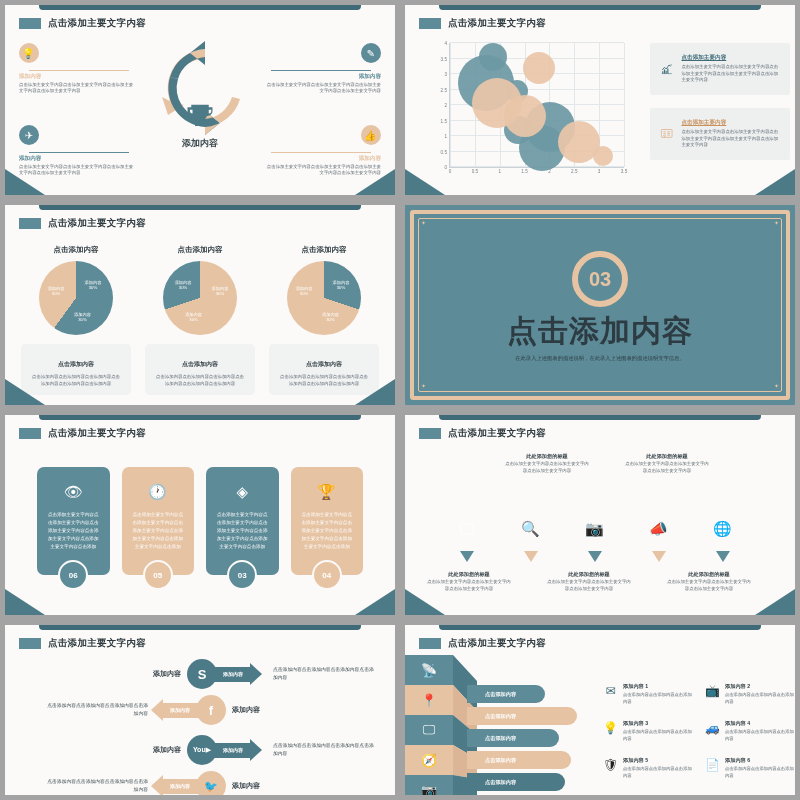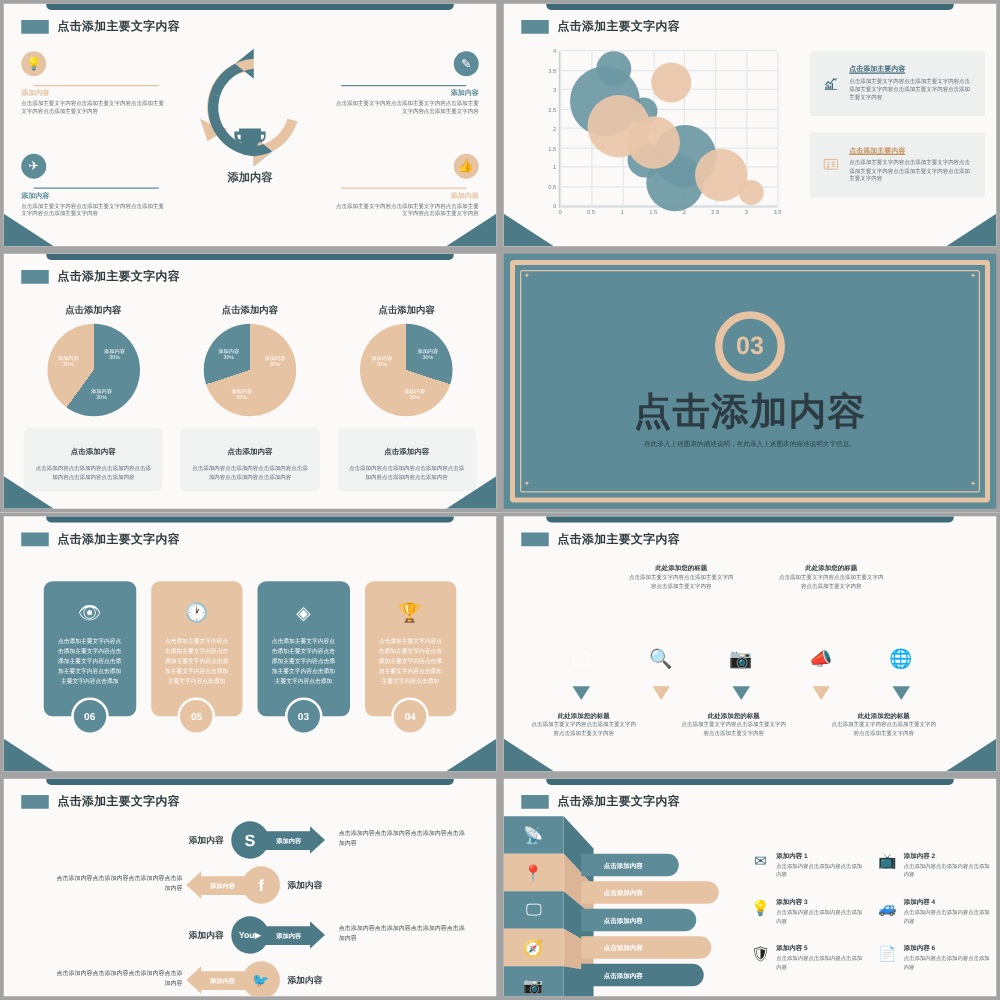--- a/index.html
+++ b/index.html
@@ -4,21 +4,21 @@
 <style>
   * { box-sizing: border-box; margin:0; padding:0; }
   html,body { width:800px; height:800px; background:#e8e8e8; }
   body { font-family:"Liberation Sans","DejaVu Sans",sans-serif; overflow:hidden; }
 
   .deck { width:800px; height:800px; display:grid;
           grid-template-columns:400px 400px;
           grid-template-rows:200px 210px 210px 180px; }
 
   .slide { position:relative; background:#fbfaf8; overflow:hidden;
-           border:3px solid #a3a3a3; }
+           border:5px solid #a3a3a3; }
 
   
   .tri-bl, .tri-br { position:absolute; bottom:0; width:0; height:0; }
   .tri-bl { left:0; border-bottom:26px solid #4d7a87; border-right:40px solid transparent; }
   .tri-br { right:0; border-bottom:26px solid #4d7a87; border-left:40px solid transparent; }
 
   .topbar { position:absolute; top:0; left:34px; right:34px; height:5px; background:#3f6b78; border-radius:0 0 4px 4px; }
 
   .hdr { position:absolute; top:12px; left:14px; display:flex; align-items:center; gap:7px; }
   .hdr-chip { width:22px; height:11px; background:#5d8b98; }

